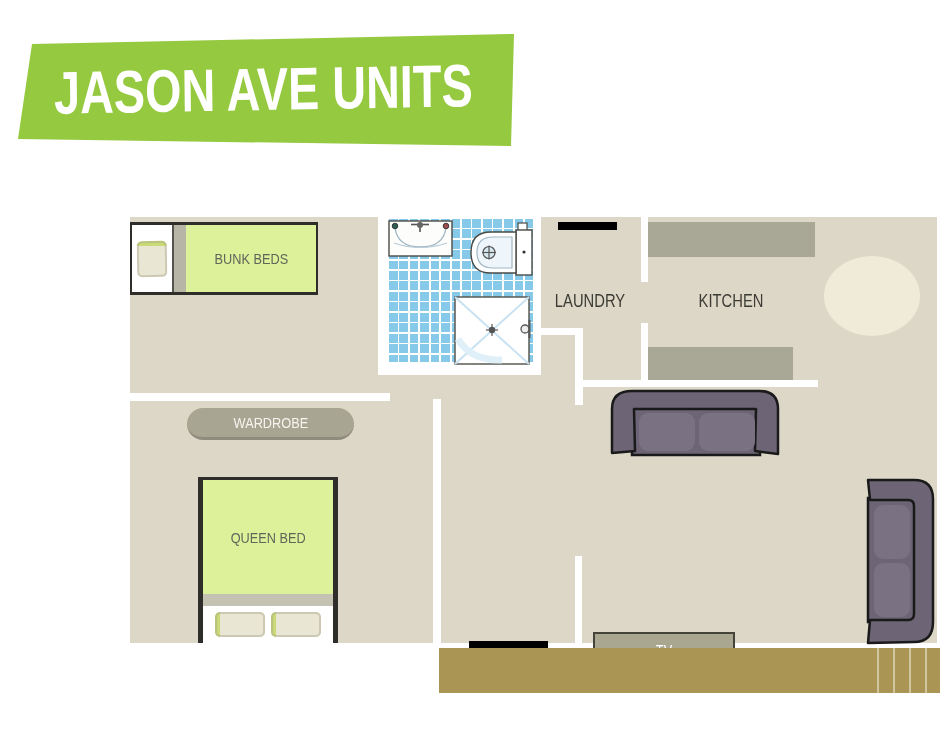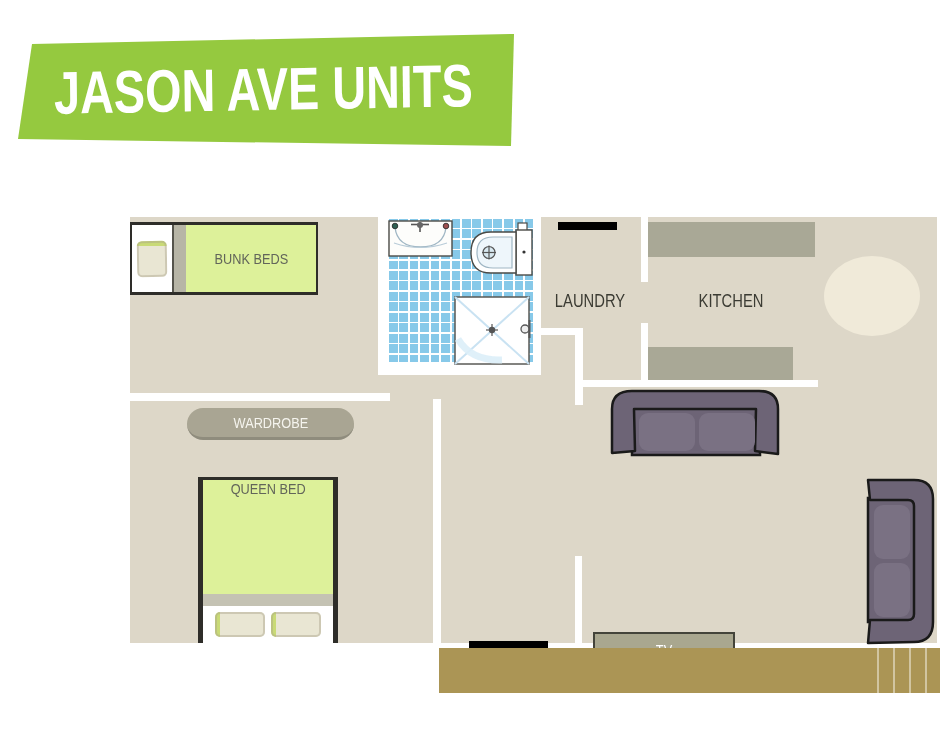--- a/index.html
+++ b/index.html
@@ -32,21 +32,21 @@
        width:30px;height:36px;border-radius:5px;
        background:linear-gradient(180deg,#c9da76 0 5px,#e9e6d3 5px);
        box-shadow:inset 0 0 0 2px rgba(170,165,140,.45);}
   .bed .divider{width:12px;background:#b7b5a6;border-left:2px solid #55544c;}
   .bed .mattress{flex:1;background:var(--bed-green);display:flex;align-items:center;justify-content:center;}
 
   
   .queen{position:absolute;left:68px;top:260px;width:140px;height:166px;box-sizing:border-box;
          border:solid #2e2d29;border-width:3px 5px 0 5px;background:#fff;
          display:flex;flex-direction:column;}
-  .queen .mattress{height:114px;background:var(--bed-green);display:flex;justify-content:center;}
+  .queen .mattress{height:114px;background:var(--bed-green);display:flex;align-items:center;justify-content:center;}
   .queen .band{height:12px;background:#c4c2b3;}
   .queen .foot{flex:1;background:#fff;display:flex;align-items:center;justify-content:center;gap:6px;}
   .queen .q-pillow{width:50px;height:25px;border-radius:5px;
          background:linear-gradient(90deg,#c9da76 0 5px,#e9e6d3 5px);
          box-shadow:inset 0 0 0 2px rgba(170,165,140,.45);}
 
   
   .wardrobe{position:absolute;left:57px;top:191px;width:167px;height:29px;
         background:#a9a593;border-bottom:3px solid #8f8c7d;
         display:flex;align-items:center;justify-content:center;border-radius:16px;}

